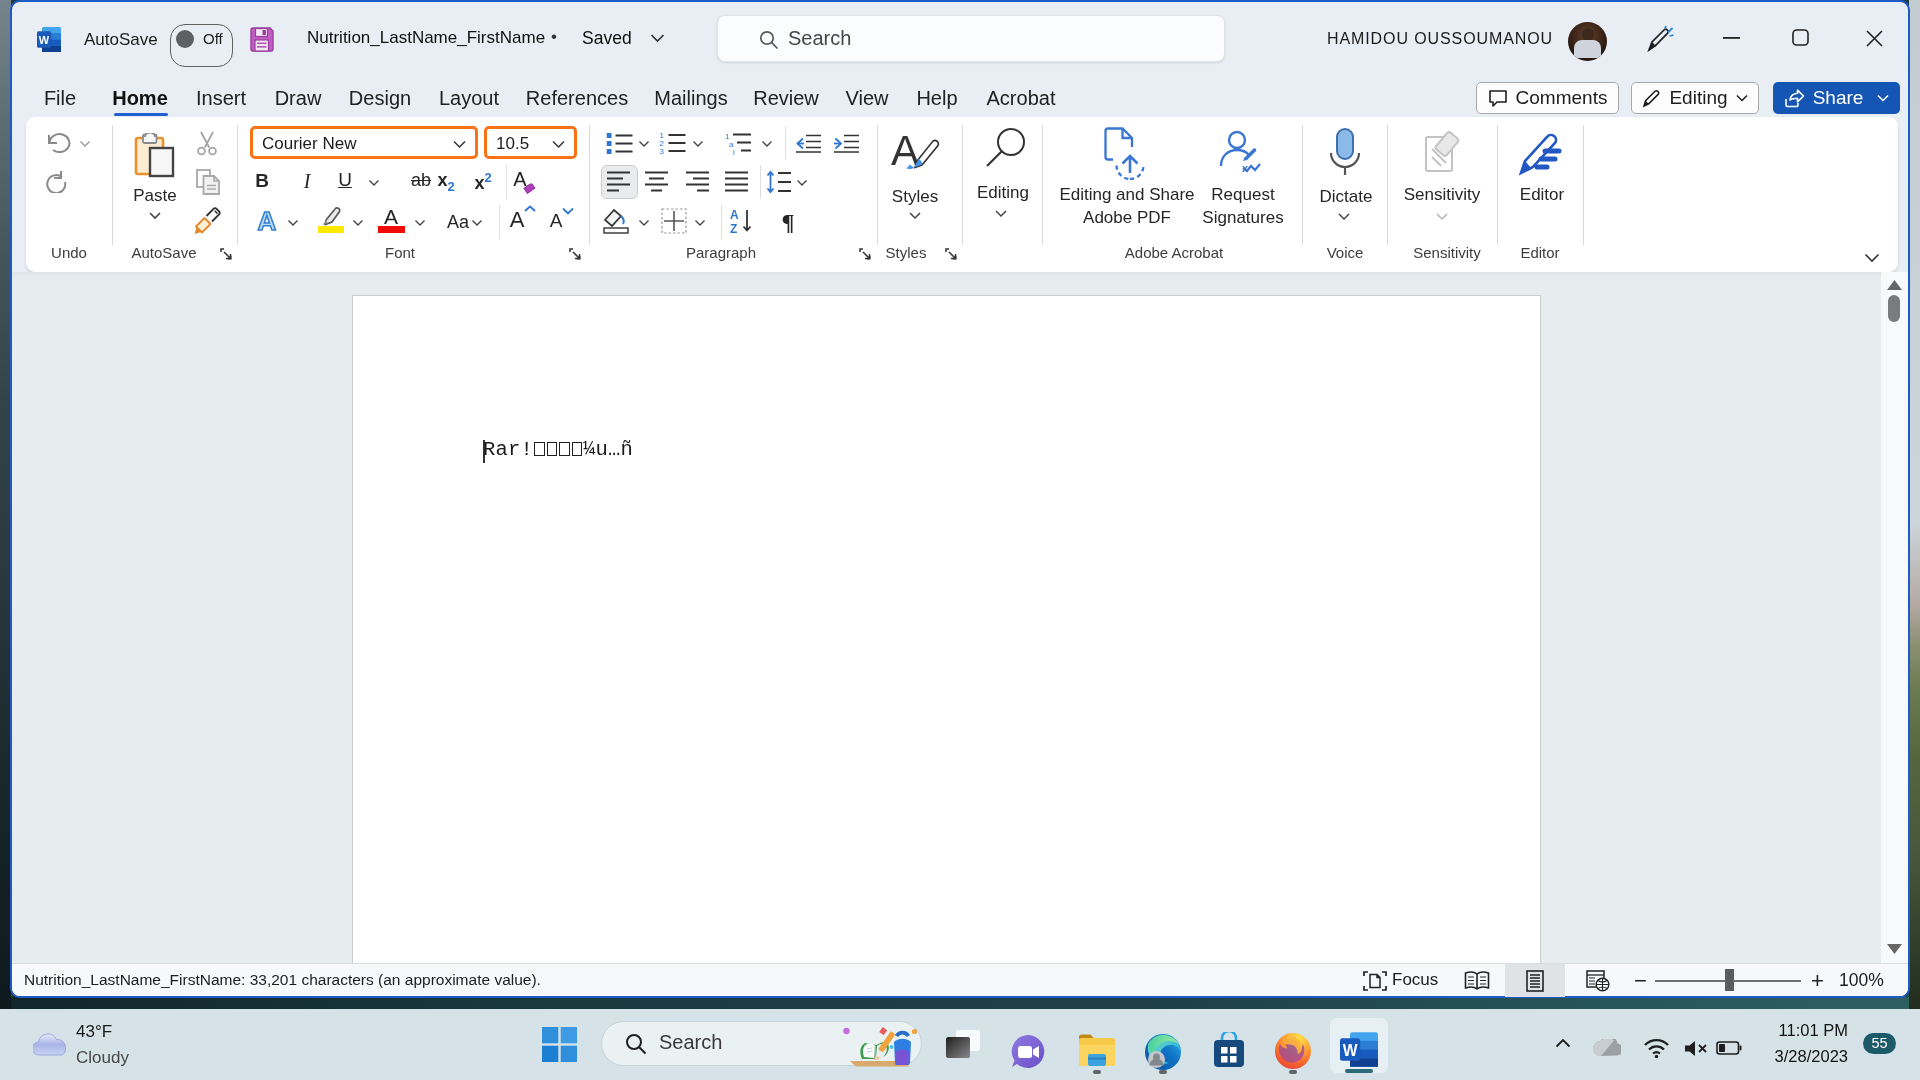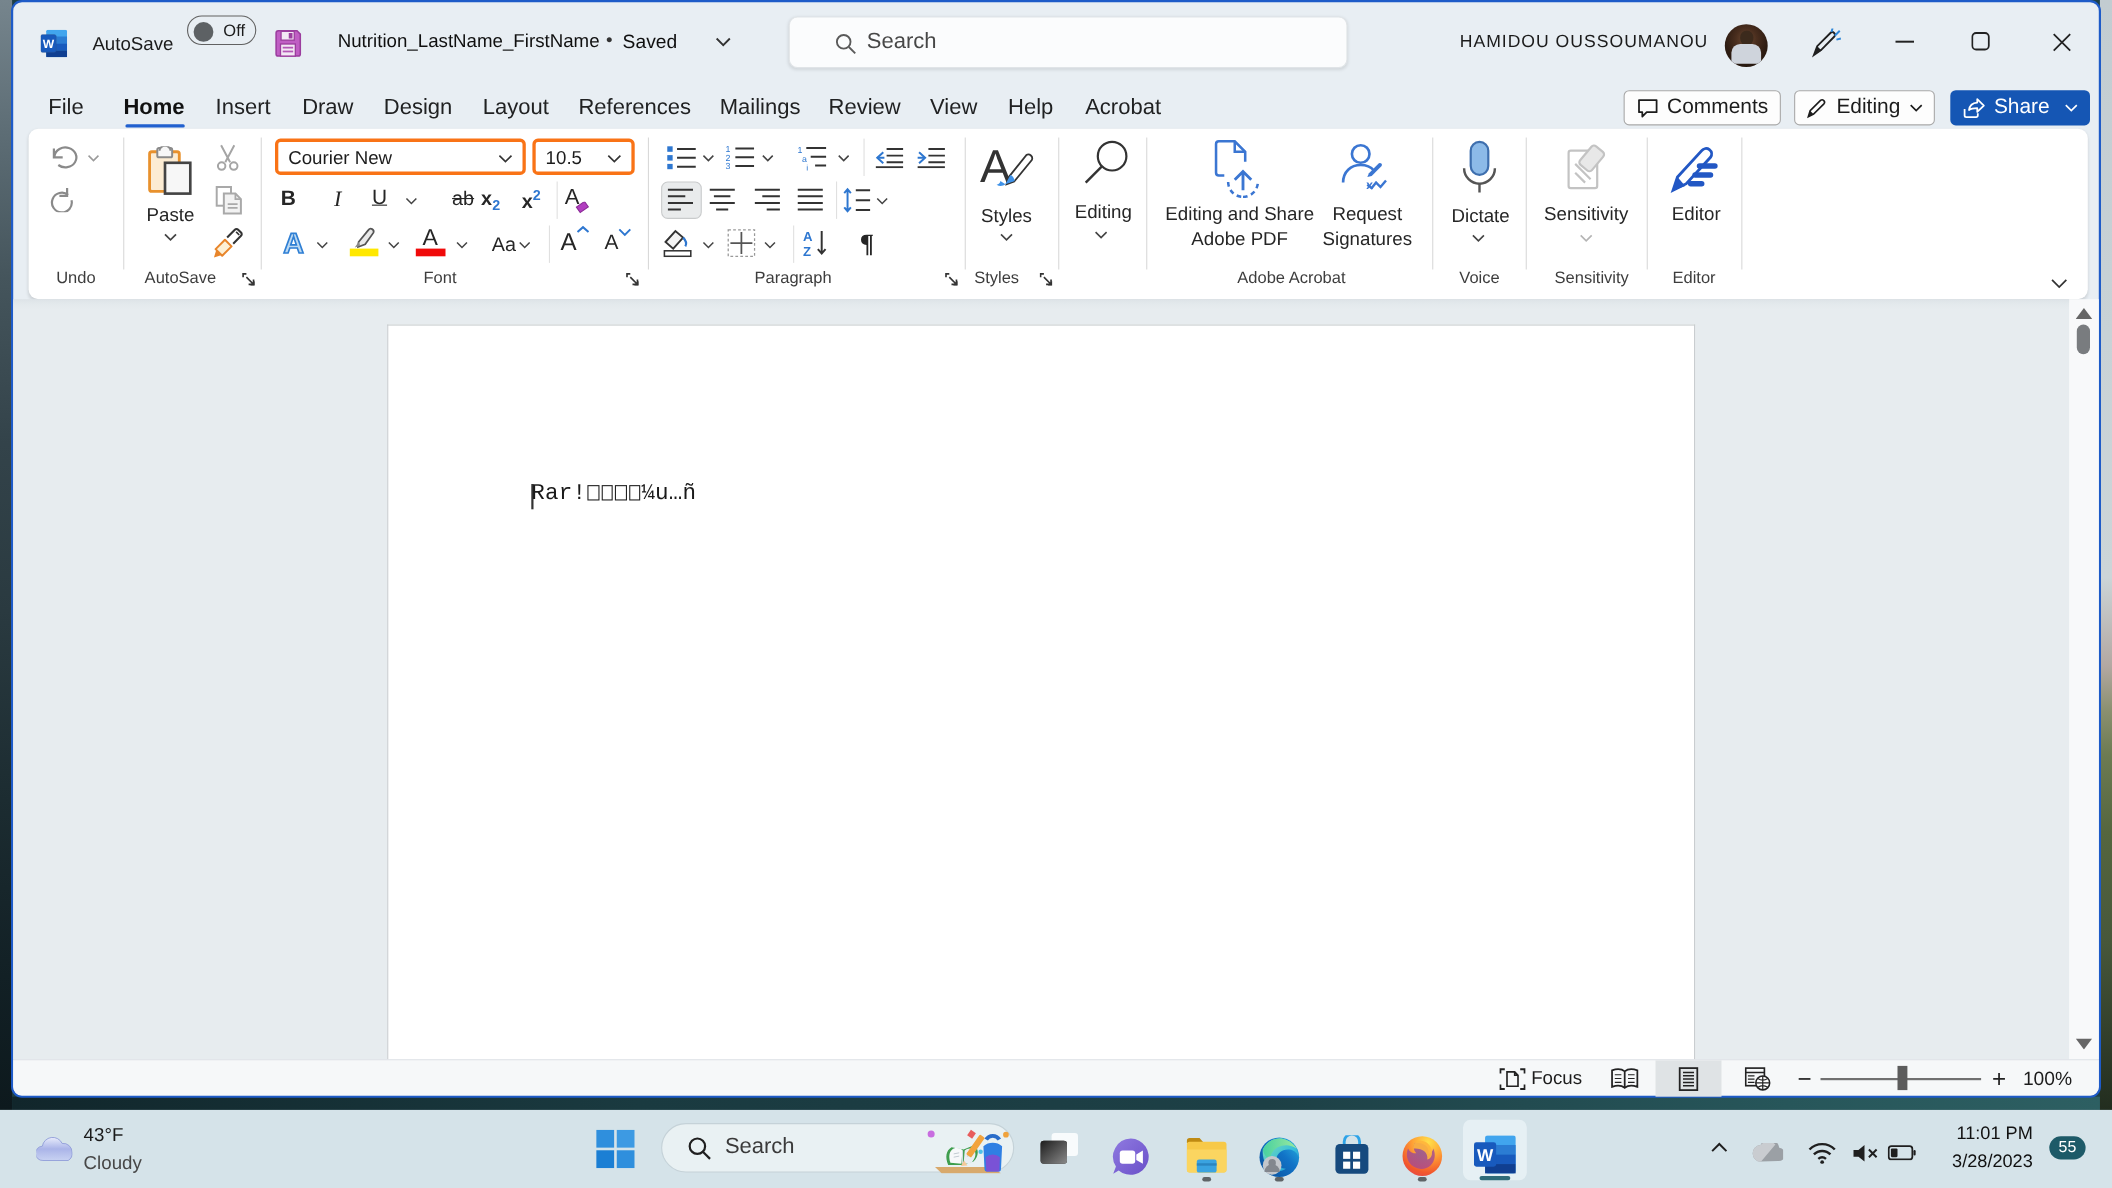--- a/index.html
+++ b/index.html
@@ -17,21 +17,21 @@
   background:linear-gradient(90deg,#11262b 0%,#1a3a40 30%,#1d4046 60%,#27565a 85%,#2d5f62 100%); }
 
 
 #win { left:10px; top:0; width:1900px; height:998px;
   background:#e8eef3; border:2px solid #1e5bc8; border-radius:10px; }
 
 
 #titlebar { left:0; top:0; width:100%; height:80px; }
 .tb-txt { font-size:17px; color:#1b1b1b; }
 #autosave-lbl { left:72px; top:28px; }
-#toggle { left:158px; top:12px; width:63px; height:27px; border:1.5px solid #616161; border-radius:15px; }
+#toggle { left:158px; top:22px; width:63px; height:43px; border:1.5px solid #616161; border-radius:15px; }
 #toggle .knob { position:absolute; left:5px; top:4.5px; width:18px; height:18px; border-radius:50%; background:#5d6164; }
 #toggle .off { position:absolute; left:32px; top:5px; font-size:15px; color:#1b1b1b; }
 #doc-title { left:295px; top:26px; font-size:17px; color:#0f0f0f; }
 #searchbox { left:705px; top:13px; width:508px; height:47px; background:#fbfcfd; border:1px solid #e0e4e7; border-radius:8px; box-shadow:0 1px 3px rgba(0,0,0,.10); }
 #searchbox span { position:absolute; left:70px; top:11px; font-size:20px; color:#474747; }
 #username { left:1241px; top:28px; width:300px; text-align:right; font-size:16px; color:#1b1b1b; letter-spacing:0.9px; }
 #avatar { left:1556px; top:20px; width:39px; height:39px; border-radius:50%;
   background:radial-gradient(circle at 50% 35%, #6e4a33 0%, #4a2e1e 30%, #2e1c12 60%, #1d120b 100%); overflow:hidden; }
 #avatar .shirt { position:absolute; left:6px; top:18px; width:27px; height:18px; border-radius:8px 8px 0 0; background:#cfd4dc; }
 #avatar .head { position:absolute; left:14px; top:6px; width:12px; height:13px; border-radius:45%; background:#3c2a1c; }
@@ -99,21 +99,21 @@
     <svg class="abs" id="save-ic" width="26" height="27" viewBox="0 0 26 27">
       <path d="M2 4 a2 2 0 0 1 2-2 h17 l3 3 v18 a2 2 0 0 1 -2 2 h-18 a2 2 0 0 1 -2-2 z" fill="#c05ec4" stroke="#9b3d9e" stroke-width="1.4"></path>
       <rect x="6.5" y="2.5" width="12" height="8" fill="#f3e7f4" stroke="#9b3d9e" stroke-width="1.2"></rect>
       <rect x="13.5" y="4" width="3.4" height="5" fill="#9b3d9e"></rect>
       <rect x="6" y="14" width="13.5" height="11" fill="#f3e7f4" stroke="#9b3d9e" stroke-width="1.2"></rect>
       <rect x="8" y="16.5" width="9.5" height="1.6" fill="#b357b6"></rect>
       <rect x="8" y="20" width="9.5" height="1.6" fill="#b357b6"></rect>
     </svg>
     <div class="abs" id="doc-title">Nutrition_LastName_FirstName</div>
     <div class="abs" style="left:539px; top:25px; font-size:17px; color:#333;">•</div>
-    <div class="abs" style="left:554px; top:26px; font-size:17.5px; color:#0f0f0f;">Saved</div>
+    <div class="abs" style="left:570px; top:26px; font-size:17.5px; color:#0f0f0f;">Saved</div>
     <svg class="abs" style="left:638px; top:32px;" width="15" height="9" viewBox="0 0 15 9">
         <path d="M1.5 1 L7.5 7 L13.5 1" fill="none" stroke="#333" stroke-width="1.7"></path>
       </svg>
     <div class="abs" id="searchbox">
       <svg style="position:absolute;left:40px;top:12.5px;" width="22" height="22" viewBox="0 0 22 22">
           <circle cx="9" cy="9" r="6.2" fill="none" stroke="#5a5a5a" stroke-width="1.7"></circle>
           <path d="M13.7 13.7 L19.5 19.5" stroke="#5a5a5a" stroke-width="1.7"></path>
         </svg>
       <span>Search</span>
     </div>
@@ -463,20 +463,21 @@
     <svg style="position:absolute;left:6px;top:8px;" width="15" height="10" viewBox="0 0 15 10">
         <path d="M7.5 0 L15 10 H0 z" fill="#666"></path>
       </svg>
     <div style="position:absolute;left:7px;top:23px;width:12px;height:27px;border-radius:6px;background:#797c7f;"></div>
     <svg style="position:absolute;left:6px;top:672px;" width="15" height="10" viewBox="0 0 15 10">
         <path d="M7.5 10 L15 0 H0 z" fill="#666"></path>
       </svg>
   </div>
 
   <div class="abs" id="statusbar">
+    <div id="status-left">Nutrition_LastName_FirstName: 33,201 characters (an approximate value).</div>
     <svg style="position:absolute;left:1351px;top:7px;" width="24" height="20" viewBox="0 0 24 20">
         <path d="M1 5 V1 H5 M19 1 H23 V5 M23 15 V19 H19 M5 19 H1 V15" fill="none" stroke="#222" stroke-width="1.7"></path>
         <path d="M7 3.5 h7 l3 3 v10 h-10 z M14 3.5 v3 h3" fill="none" stroke="#222" stroke-width="1.5"></path>
       </svg>
     <div style="position:absolute;left:1380px;top:6px;font-size:17px;color:#1c1c1c;">Focus</div>
     <svg style="position:absolute;left:1452px;top:7px;" width="26" height="20" viewBox="0 0 26 20">
         <path d="M13 3 C10 0.5 6 0.5 1.5 2 V17 C6 15.5 10 15.5 13 18 C16 15.5 20 15.5 24.5 17 V2 C20 0.5 16 0.5 13 3 z M13 3 V18" fill="none" stroke="#222" stroke-width="1.6"></path>
         <path d="M4 6 h6 M4 9.5 h6 M4 13 h6 M16 6 h6 M16 9.5 h6 M16 13 h6" stroke="#222" stroke-width="1"></path>
       </svg>
     <div style="position:absolute;left:1493px;top:0;width:60px;height:33px;background:#dfe3e5;"></div>

